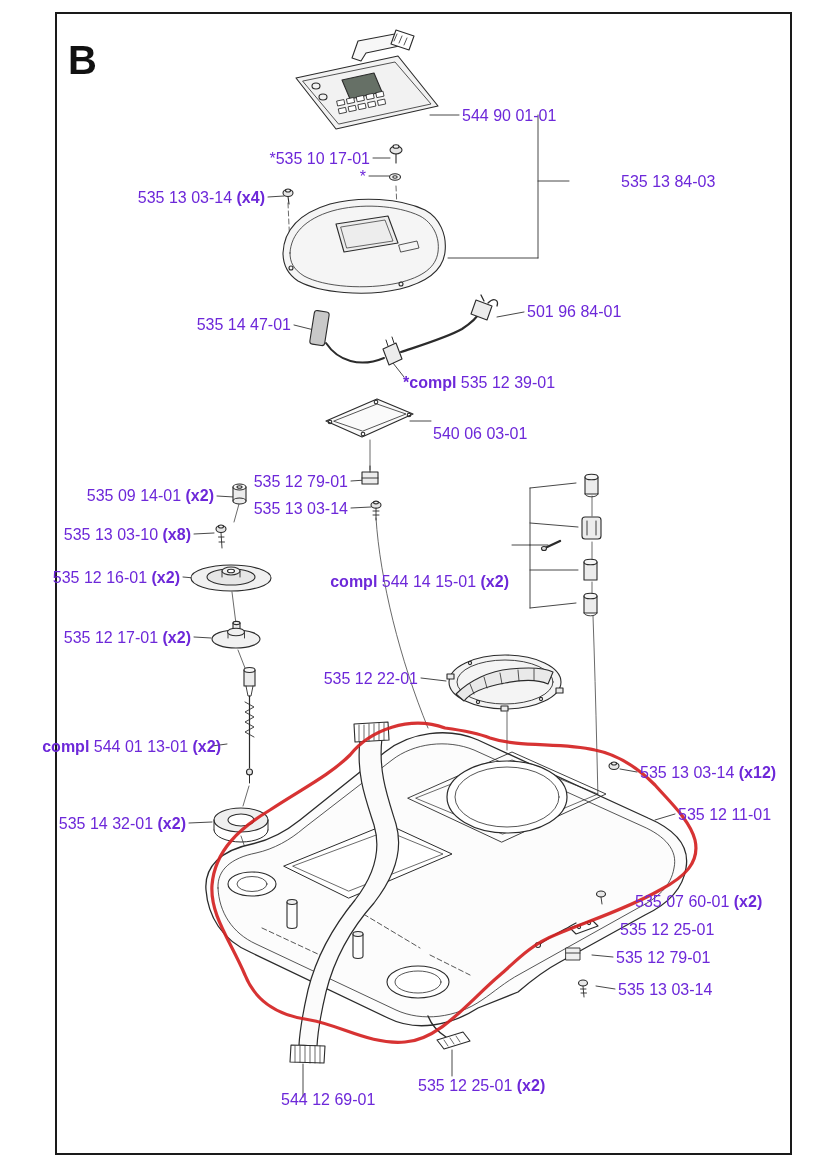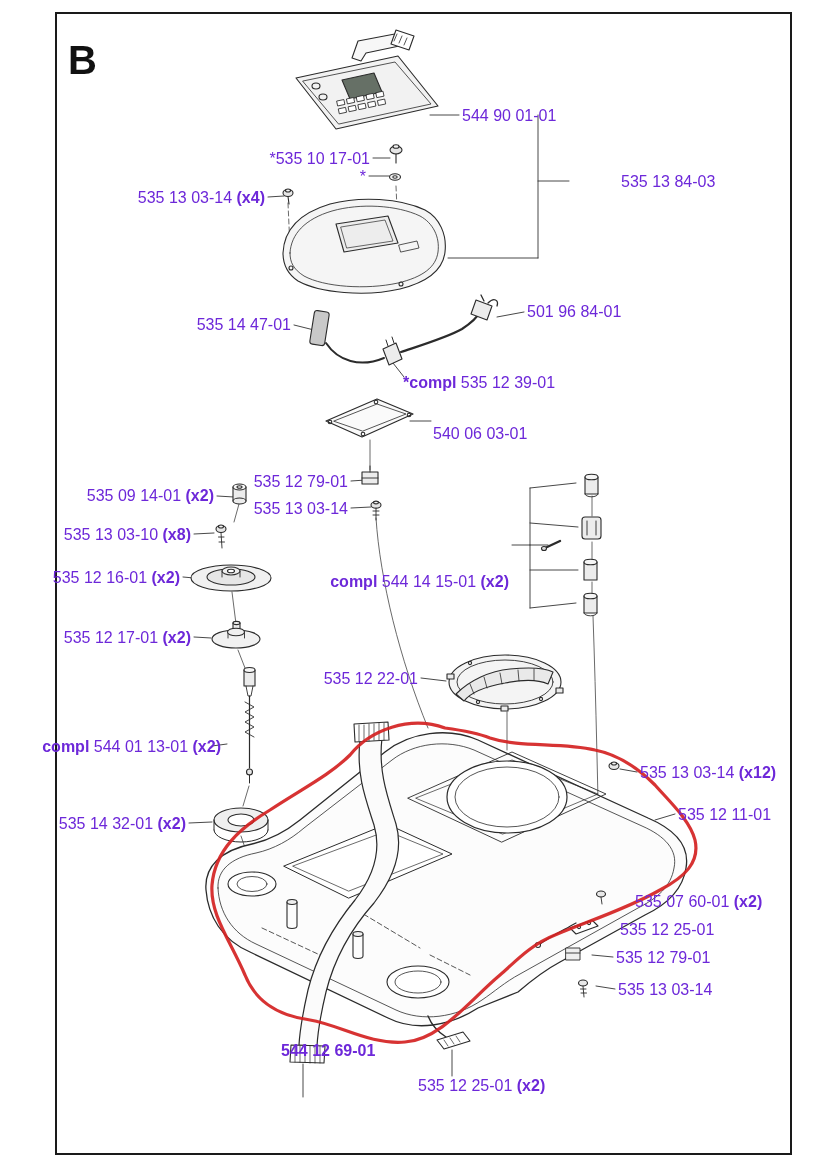--- a/index.html
+++ b/index.html
@@ -267,14 +267,14 @@
   <div class="lbl" style="right:408px; top:671px;">535 12 22-01</div>
   <div class="lbl" style="right:605px; top:739px;margin-left:36px;"><span class="b">compl </span><span>544 01 13-01</span><span class="b"> (x2)</span></div>
   <div class="lbl" style="left:640px; top:765px;"><span>535 13 03-14</span><span class="b"> (x12)</span></div>
   <div class="lbl" style="left:678px; top:807px;text-align:right;">535 12 11-01</div>
   <div class="lbl" style="right:640px; top:816px;"><span>535 14 32-01</span><span class="b"> (x2)</span></div>
   <div class="lbl" style="left:635px; top:894px;"><span>535 07 60-01</span><span class="b"> (x2)</span></div>
   <div class="lbl" style="left:620px; top:922px;">535 12 25-01</div>
   <div class="lbl" style="left:616px; top:950px;">535 12 79-01</div>
   <div class="lbl" style="left:618px; top:982px;">535 13 03-14</div>
   <div class="lbl" style="left:398px; top:1078px;margin-left:20px;"><span>535 12 25-01</span><span class="b"> (x2)</span></div>
-  <div class="lbl" style="left:281px; top:1043px;font-weight:bold;">544 12 69-01</div>
+  <div class="lbl" style="left:281px; top:1092px;">544 12 69-01</div>
 </div>
 
 </body></html>

